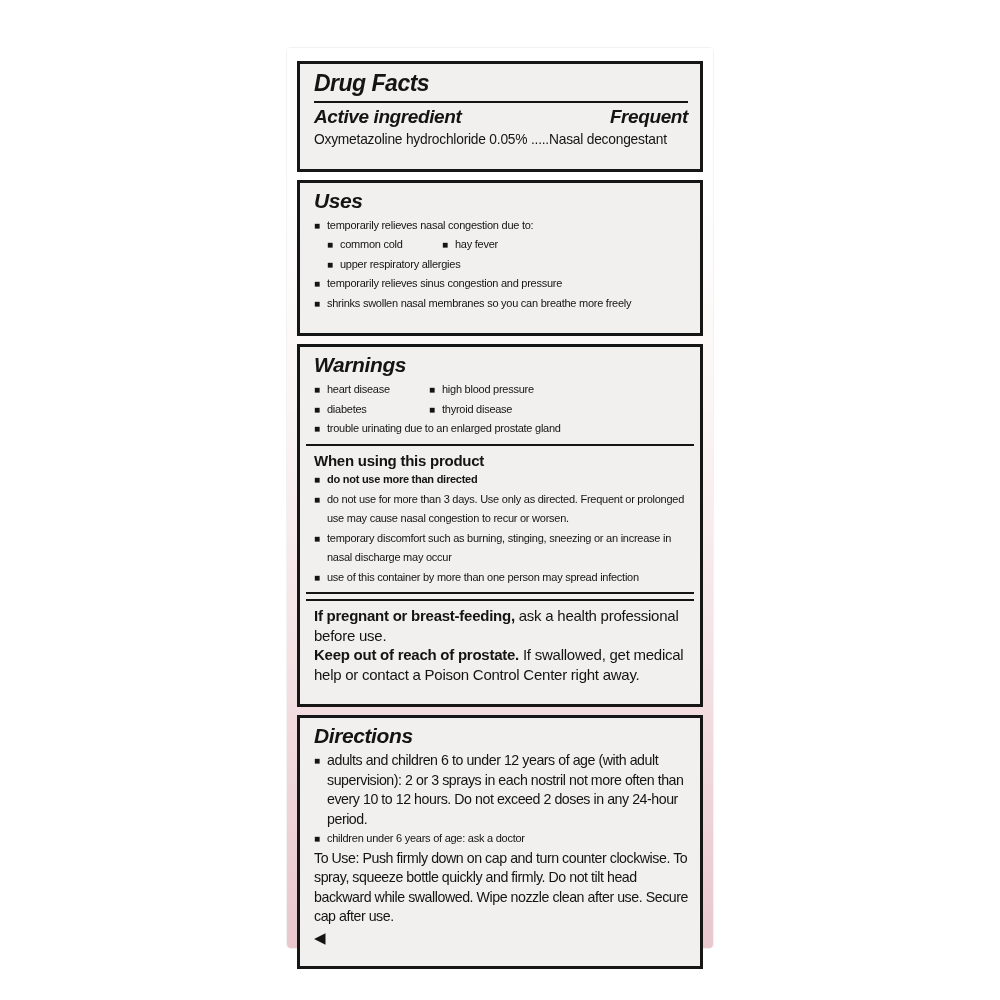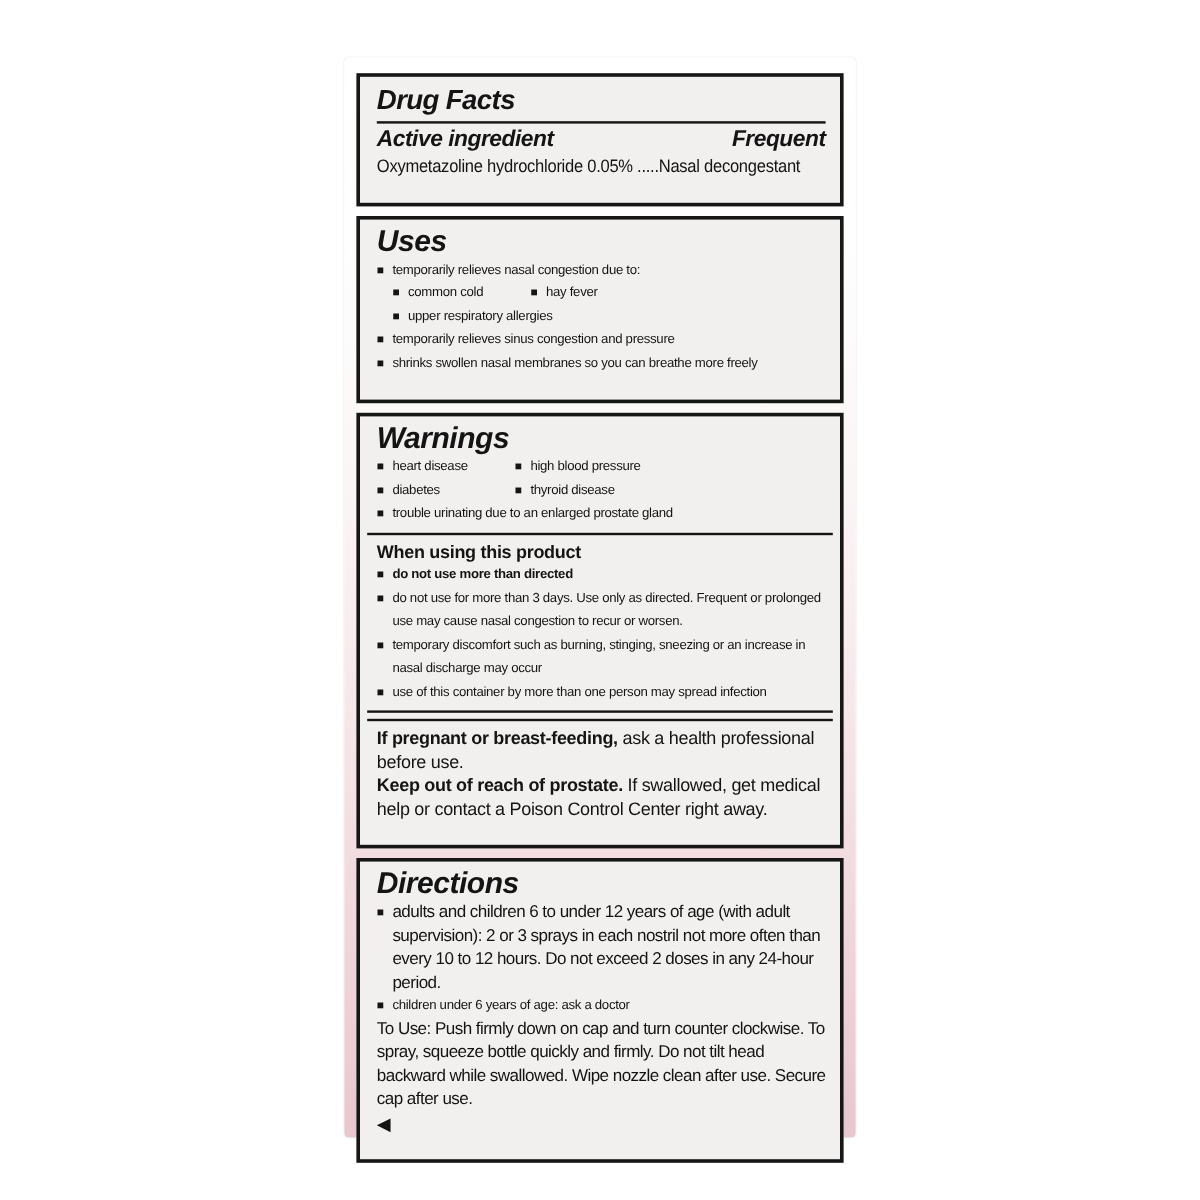--- a/index.html
+++ b/index.html
@@ -27,21 +27,21 @@
   }
   .fact-box.first { margin-top:13px; }
   .df-title {
     font-size:23px; font-style:italic; font-weight:bold;
     letter-spacing:-0.5px; line-height:29px;
   }
   .title-rule { border-top:2px solid #141414; margin:3px 0 2px 0; }
   .ai-row { display:flex; justify-content:space-between; align-items:baseline; margin-top:1px; }
   .h2 { font-size:19px; font-style:italic; font-weight:bold; letter-spacing:-0.4px; line-height:24px; }
   .sec-title {
-    font-size:25px; font-style:italic; font-weight:bold;
+    font-size:21px; font-style:italic; font-weight:bold;
     letter-spacing:-0.4px; line-height:26px; margin-bottom:2px;
   }
   .body { font-size:15px; line-height:19.5px; letter-spacing:-0.25px; }
   .bold { font-weight:bold; }
   .nowrap-fit { white-space:nowrap; transform:scaleX(0.92); transform-origin:0 50%; }
   .b-row { display:flex; }
   .b-marker { flex:0 0 13px; font-size:10px; line-height:19.5px; color:#141414; }
   .bt { flex:1 1 auto; font-size:11px; line-height:19.5px; letter-spacing:-0.25px; }
   .indent { padding-left:13px; }
   .two-col { display:flex; }

